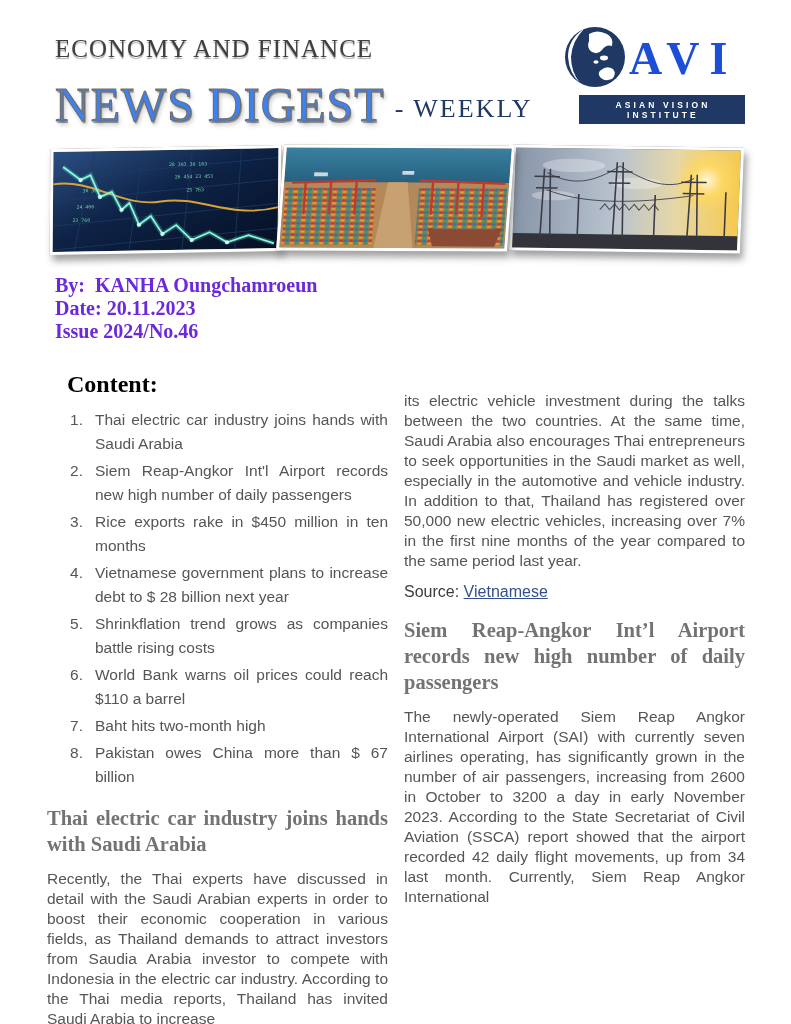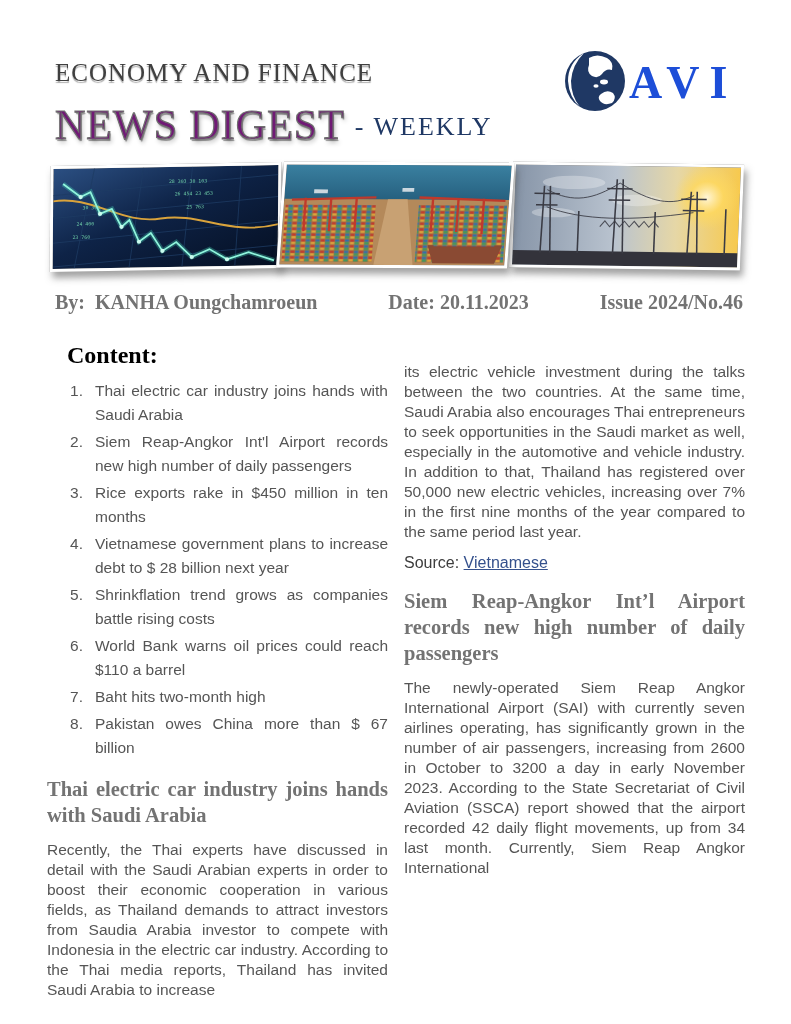--- a/index.html
+++ b/index.html
@@ -1,32 +1,32 @@
 <!DOCTYPE html>
 <html><head>
 <meta charset="utf-8">
 <style>
   * { margin:0; padding:0; box-sizing:border-box; }
   html,body { background:#ffffff; }
   .page {
     width:791px; height:1024px; background:#fff; position:relative; overflow:hidden;
-    padding:53px 46px 0 47px;
+    padding:29px 46px 0 47px;
     font-family:"Liberation Sans", sans-serif;
   }
   
   .masthead { display:flex; justify-content:space-between; align-items:flex-start; }
   .kicker {
     font-family:"Liberation Serif", serif; font-size:25px; letter-spacing:1px;
     color:#3f3f3f; text-shadow:0 2px 1px rgba(70,70,70,.45);
     margin-left:8px; margin-top:6px;
   }
   .title-row { margin-left:8px; margin-top:14px; white-space:nowrap; }
   .big-title {
-    font-family:"Liberation Serif", serif; font-size:42px; letter-spacing:1px;
-    color:#701a75; -webkit-text-stroke:1.2px #6f6f6f;
+    font-family:"Liberation Serif", serif; font-size:48px; letter-spacing:1px;
+    color:#3b82f6; -webkit-text-stroke:1.2px #6f6f6f;
     text-shadow:1px 2px 1px rgba(50,50,50,.55), 2px 4px 4px rgba(0,0,0,.25);
   }
   .title-suffix {
     font-family:"Liberation Serif", serif; font-size:26px; letter-spacing:2px;
     color:#1f3864; margin-left:10px; vertical-align:4px;
   }
   
   .logo { width:182px; margin-top:-4px; flex-shrink:0; }
   .logo-top { display:flex; align-items:center; }
   .logo-acronym {
@@ -45,21 +45,21 @@
     box-shadow:3px 6px 7px rgba(70,70,70,.5); overflow:hidden;
   }
   .photo svg { width:100%; height:100%; display:block; }
   .photo-1 { transform:rotate(-1deg) skewX(-1.5deg); margin-top:3px; }
   .photo-2 { transform:skewX(-4deg) rotate(.3deg); margin:1px -1px 0; z-index:2; position:relative; }
   .photo-3 { transform:rotate(.8deg) skewX(-1.5deg); margin-top:2px; }
   
   .byline {
     display:flex; justify-content:space-between; align-items:baseline;
     margin-top:16px; padding:0 2px 0 8px;
-    font-family:"Liberation Serif", serif; font-weight:bold; font-size:20px; color:#737373;
+    font-family:"Liberation Serif", serif; font-weight:bold; font-size:20px; color:#6d28d9;flex-direction:column;
   }
   .byline .by-label { margin-right:10px; }
   
   .columns { display:flex; gap:16px; margin-top:28px; }
   .col { width:341px; }
   .content-heading {
     font-family:"Liberation Serif", serif; font-weight:bold; font-size:24px;
     color:#000; margin:0 0 10px 20px;
   }
   ol.toc { list-style:none; counter-reset:item; }
@@ -101,20 +101,21 @@
             <circle cx="32" cy="32" r="30" fill="#1f3864"></circle>
             <path d="M21,4 Q9,16 8,32 Q8,47 17,58 Q6,48 5,32 Q5,14 21,4 Z" fill="#fff"></path>
             <path d="M26,9 Q34,4 44,9 Q51,13 49,21 Q43,19 39,25 Q35,30 29,27 Q23,23 26,16 Z" fill="#fff"></path>
             <ellipse cx="41" cy="33" rx="4" ry="2.4" fill="#fff"></ellipse>
             <ellipse cx="33" cy="37" rx="2.6" ry="1.7" fill="#fff"></ellipse>
             <path d="M38,45 Q44,40 50,44 Q54,49 49,54 Q41,57 37,52 Q34,48 38,45 Z" fill="#fff"></path>
           </svg>
         </span>
         <span class="logo-acronym">AVI</span>
       </div>
+      <div class="logo-bar">ASIAN VISION INSTITUTE</div>
     </div>
   </header>
 
   <div class="banner">
     <div class="photo photo-1">
       <svg viewBox="0 0 230 105" preserveAspectRatio="none">
         <defs>
           <linearGradient id="g1" x1="0" y1="0" x2="1" y2="1">
             <stop offset="0" stop-color="#2b4f82"></stop>
               <stop offset="0.45" stop-color="#0e2347"></stop>

